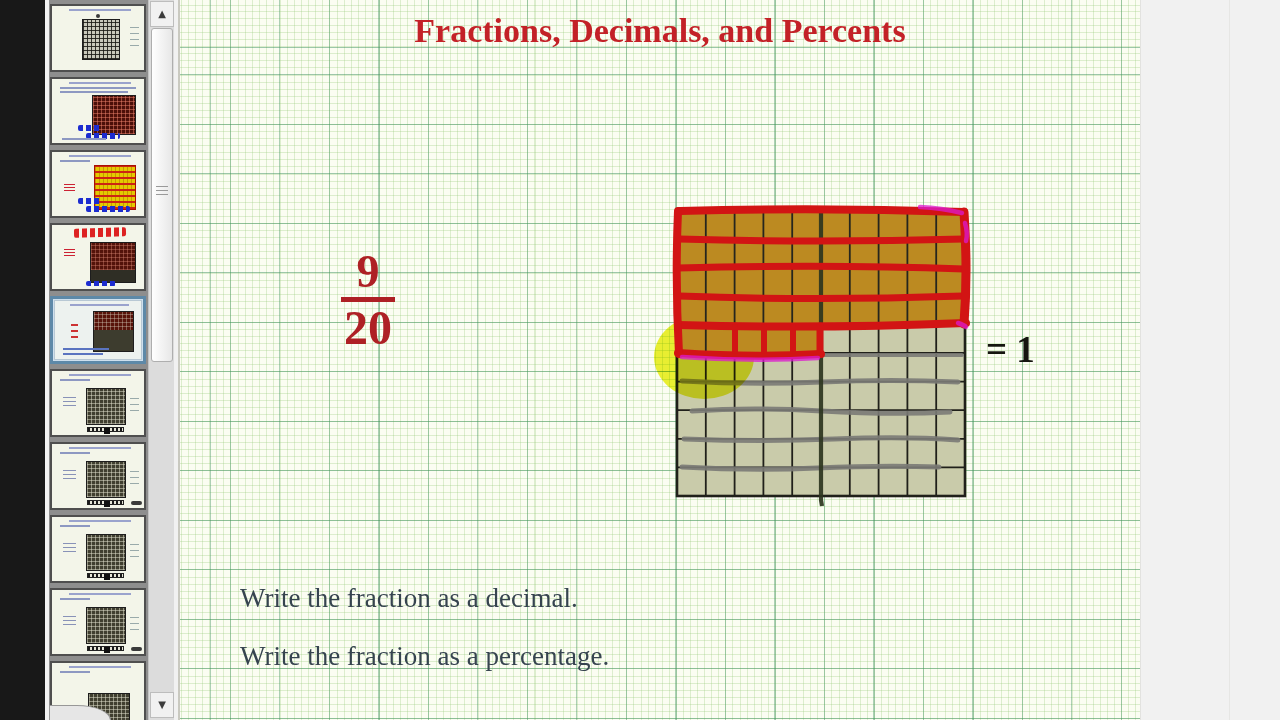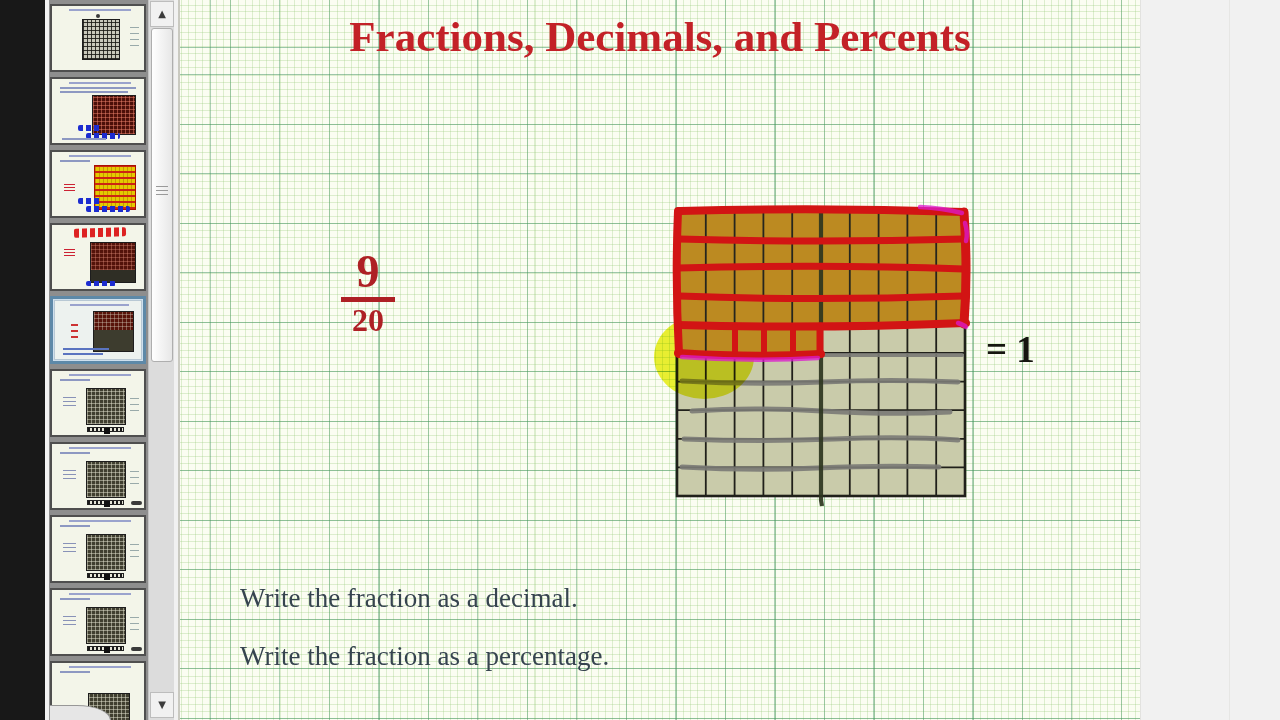--- a/index.html
+++ b/index.html
@@ -99,28 +99,28 @@
           repeating-linear-gradient(90deg, rgba(62,145,95,.42) 0 1px, transparent 1px 49.5px),
           repeating-linear-gradient(0deg, rgba(150,200,120,.30) 0 1px, transparent 1px 7.07px),
           repeating-linear-gradient(90deg, rgba(150,200,120,.30) 0 1px, transparent 1px 7.07px);
         background-position:50px 48px,50px 48px,1px 6px,1px 6px;
         border-left:2px solid #c9c9c0;}
   .right-gutter{position:absolute;left:1140px;top:0;width:140px;height:720px;background:#f1f1f1;
         border-left:1px solid #e2e2df;}
   .right-gutter:after{content:"";position:absolute;left:88px;top:0;bottom:0;width:1px;background:#e6e6e4;}
 
   .title{position:absolute;left:0;right:0;top:12px;margin:0;text-align:center;
-         font-size:43px;font-weight:bold;color:var(--title,#c32127);letter-spacing:0px;}
+         font-size:34px;font-weight:bold;color:var(--title,#c32127);letter-spacing:0px;}
   .subtitle{position:absolute;left:36px;top:79px;margin:0;font-size:29px;font-weight:bold;
             color:var(--instruction,#163a60);}
   .fraction{position:absolute;left:158px;top:250px;width:60px;text-align:center;
             color:var(--fraction,#ae2025);font-weight:bold;}
   .fraction .num{font-size:46px;line-height:.95;}
   .fraction .bar{width:54px;height:5px;background:var(--fraction,#ae2025);margin:3px auto 2px;}
-  .fraction .den{font-size:32px;line-height:1;}
+  .fraction .den{font-size:48px;line-height:1;}
   .equals{position:absolute;left:806px;top:328px;font-size:37px;font-weight:bold;color:#15150f;}
   .model{position:absolute;left:472px;top:199px;}
   .prompt{position:absolute;left:60px;font-size:27px;color:#36444f;}
   .p1{top:583px;}
   .p2{top:641px;}
 </style>
 </head>
 <body>
 
 <div class="app">

